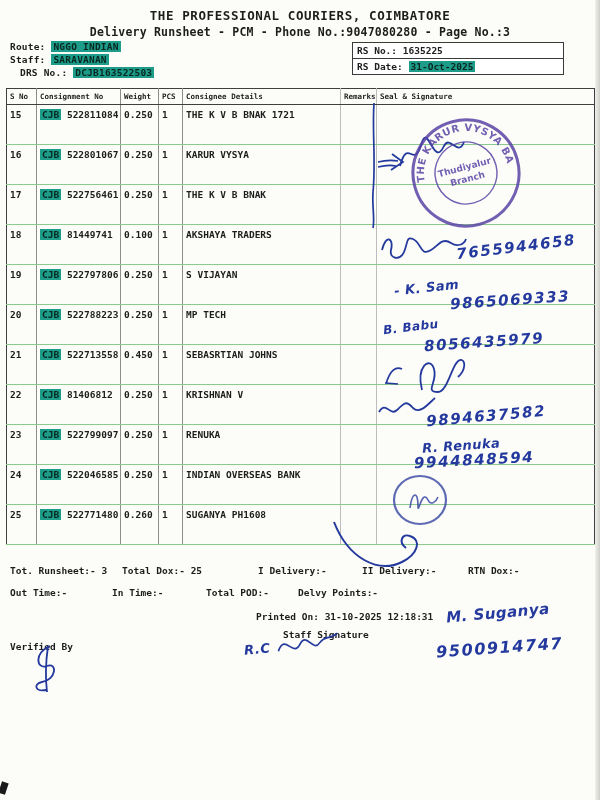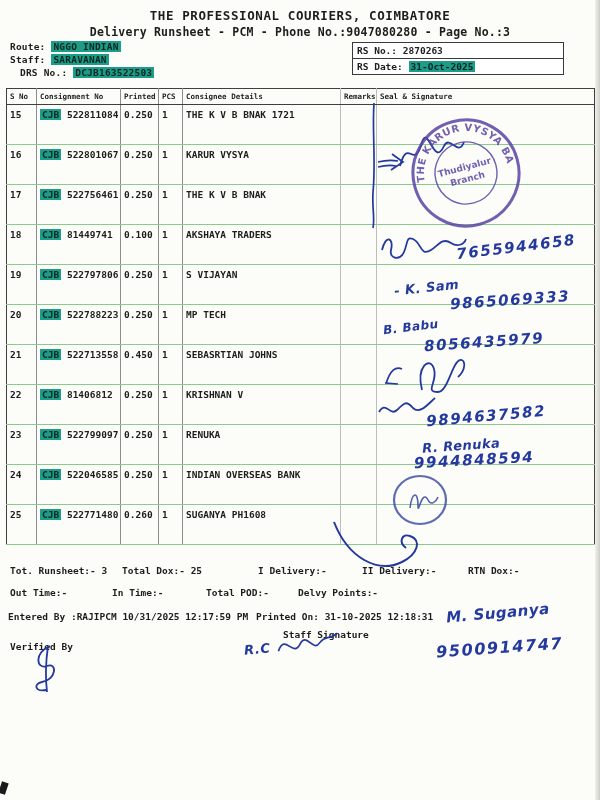--- a/index.html
+++ b/index.html
@@ -49,21 +49,21 @@
     <span class="hl">SARAVANAN</span>
   </div>
   <div class="abs hdr-line" style="top:67px;left:20px;">
     <span>DRS No.:</span>
     <span class="hl">DCJB163522503</span>
   </div>
 
   <div class="abs" style="top:42px;left:352px;">
     <div class="rs-box">
       <span>RS No.:</span>
-      <span>2870263</span>
+      <span>1635225</span>
     </div>
     <div class="rs-box" style="margin-top:-1px;">
       <span>RS Date:</span>
       <span class="hl">31-Oct-2025</span>
     </div>
   </div>
 
   <table class="runsheet">
     <colgroup>
       <col style="width:30px">
@@ -71,21 +71,21 @@
         <col style="width:38px">
         <col style="width:24px">
       <col style="width:158px">
         <col style="width:36px">
         <col style="width:218px">
     </colgroup>
     <thead>
       <tr>
         <th>S No</th>
         <th class="vb">Consignment No</th>
-        <th class="vb">Printed</th>
+        <th class="vb">Weight</th>
         <th class="vb">PCS</th>
         <th class="vb">Consignee Details</th>
         <th class="vb-light">Remarks</th>
         <th class="vb-light">Seal &amp; Signature</th>
       </tr>
     </thead>
     <tbody>
     <tr>
       <td>15</td>
       <td class="vb"><span class="hl">CJB</span> <span>522811084</span></td>
@@ -261,21 +261,20 @@
   <div class="f" style="top:565px;left:122px;">Total Dox:- 25</div>
   <div class="f" style="top:565px;left:258px;">I Delivery:-</div>
   <div class="f" style="top:565px;left:362px;">II Delivery:-</div>
   <div class="f" style="top:565px;left:468px;">RTN Dox:-</div>
 
   <div class="f" style="top:587px;left:10px;">Out Time:-</div>
   <div class="f" style="top:587px;left:112px;">In Time:-</div>
   <div class="f" style="top:587px;left:206px;">Total POD:-</div>
   <div class="f" style="top:587px;left:298px;">Delvy Points:-</div>
 
-  <div class="f" style="top:611px;left:8px;">Entered By :RAJIPCM 10/31/2025 12:17:59 PM</div>
   <div class="f" style="top:611px;left:256px;">Printed On: 31-10-2025 12:18:31</div>
 
   <div class="f" style="top:629px;left:283px;">Staff Signature</div>
   <div class="f" style="top:641px;left:10px;">Verified By</div>
 
   <div class="ink" style="left:244px;top:634px;transform:rotate(-5deg);">
     <span class="ink-name">R.C</span>
     <svg width="66" height="24" viewBox="0 0 66 24" style="vertical-align:middle">
       <path d="M3,16 c8,-18 14,8 22,-5 c8,-13 12,10 20,0 c6,-7 12,-2 18,-8" fill="none" stroke="#24399d" stroke-width="1.7"></path>
     </svg>

